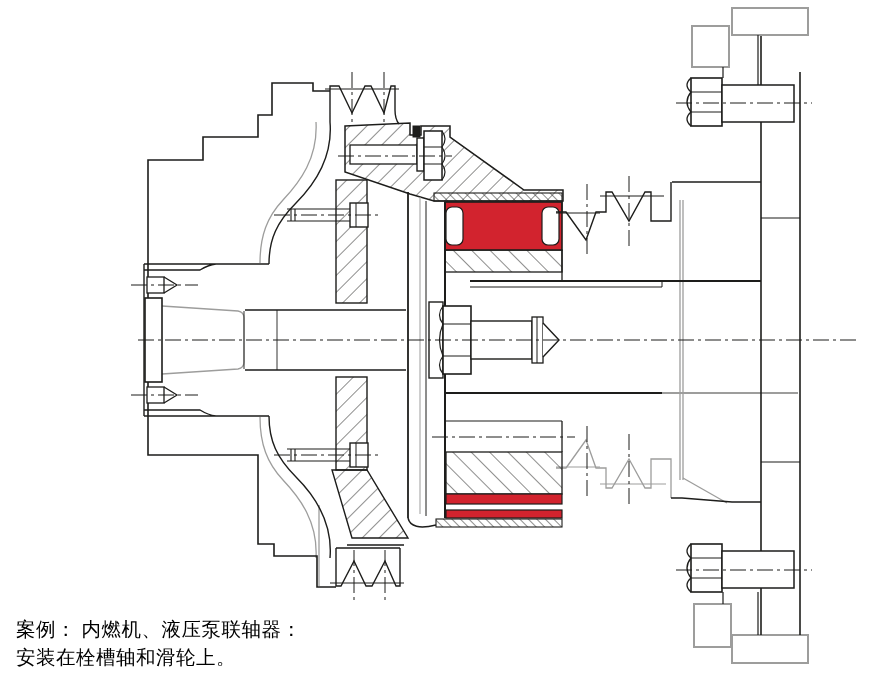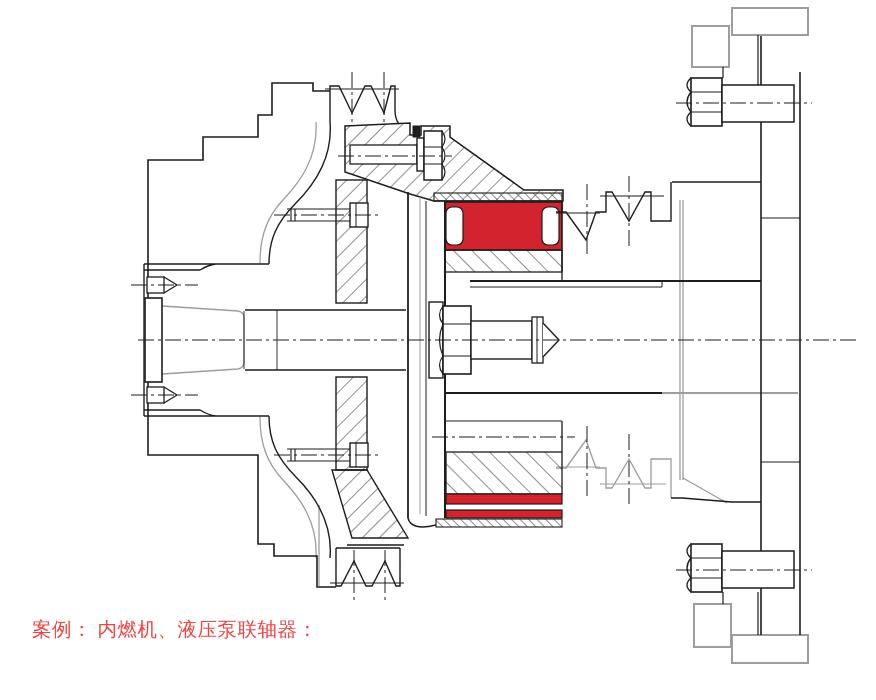--- a/index.html
+++ b/index.html
@@ -1,19 +1,19 @@
 <!DOCTYPE html>
 <html><head>
 <meta charset="utf-8">
 <style>
   html,body{margin:0;padding:0;background:#ffffff;}
   .stage{position:relative;width:876px;height:700px;background:#fff;overflow:hidden;
          font-family:"Liberation Serif","DejaVu Serif",serif;}
   .stage svg{position:absolute;left:0;top:0;}
-  .caption{position:absolute;left:32px;top:616px;color:#ef4444;font-size:19.5px;
+  .caption{position:absolute;left:16px;top:616px;color:#000000;font-size:19.5px;
            line-height:1.45;letter-spacing:.5px;}
   .caption div{white-space:nowrap;}
 </style>
 </head>
 <body>
 
 <div class="stage">
 <svg width="876" height="700" viewBox="0 0 876 700">
   <defs>
     <pattern id="hB" width="12" height="12" patternUnits="userSpaceOnUse" patternTransform="rotate(45)">
@@ -187,14 +187,15 @@
     <line x1="385" y1="550" x2="385" y2="600"></line>
     <line x1="587" y1="184" x2="587" y2="254"></line>
     <line x1="629" y1="176" x2="629" y2="246"></line>
     <line x1="587" y1="426" x2="587" y2="496"></line>
     <line x1="629" y1="434" x2="629" y2="504"></line>
   </g>
 </svg>
 
 <div class="caption">
   <div>案例： 内燃机、液压泵联轴器：</div>
+  <div>安装在栓槽轴和滑轮上。</div>
 </div>
 </div>
 
 </body></html>

